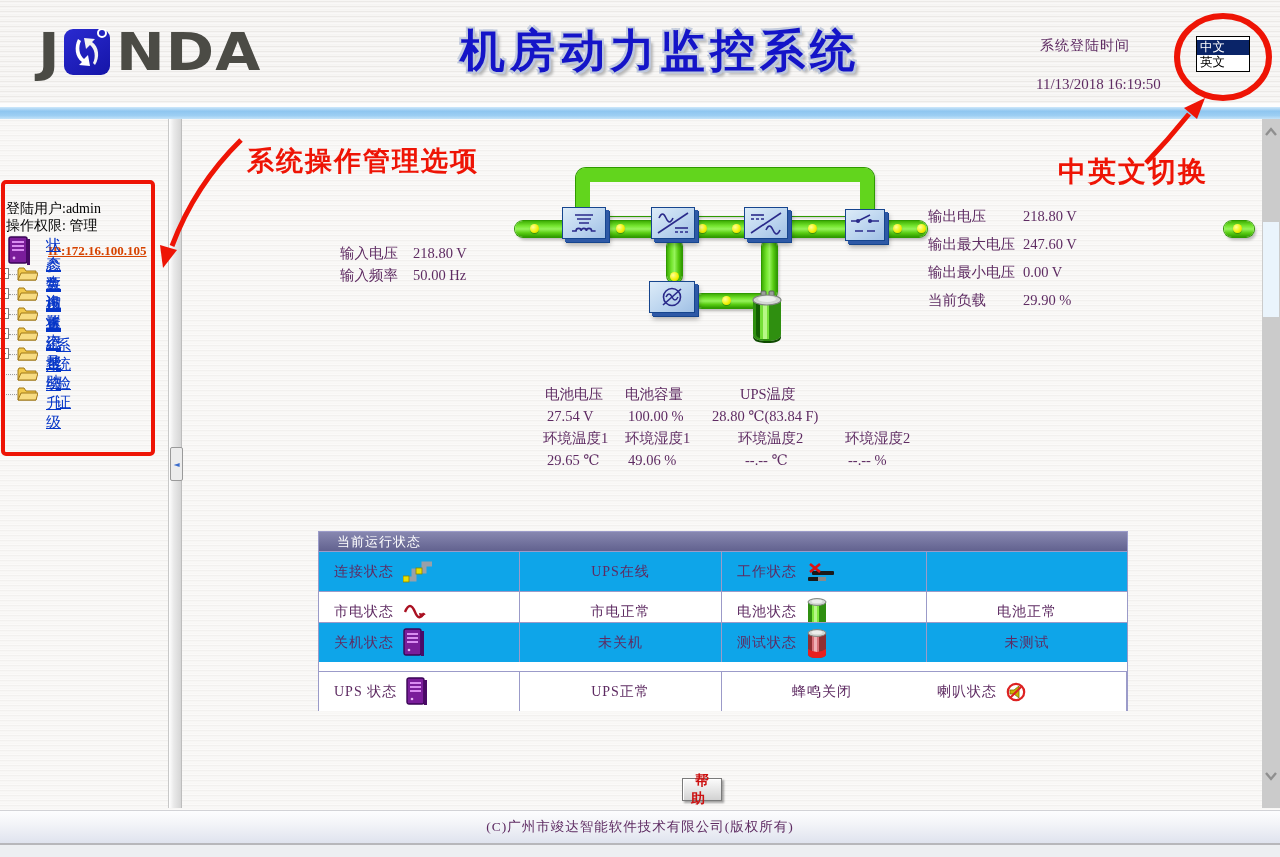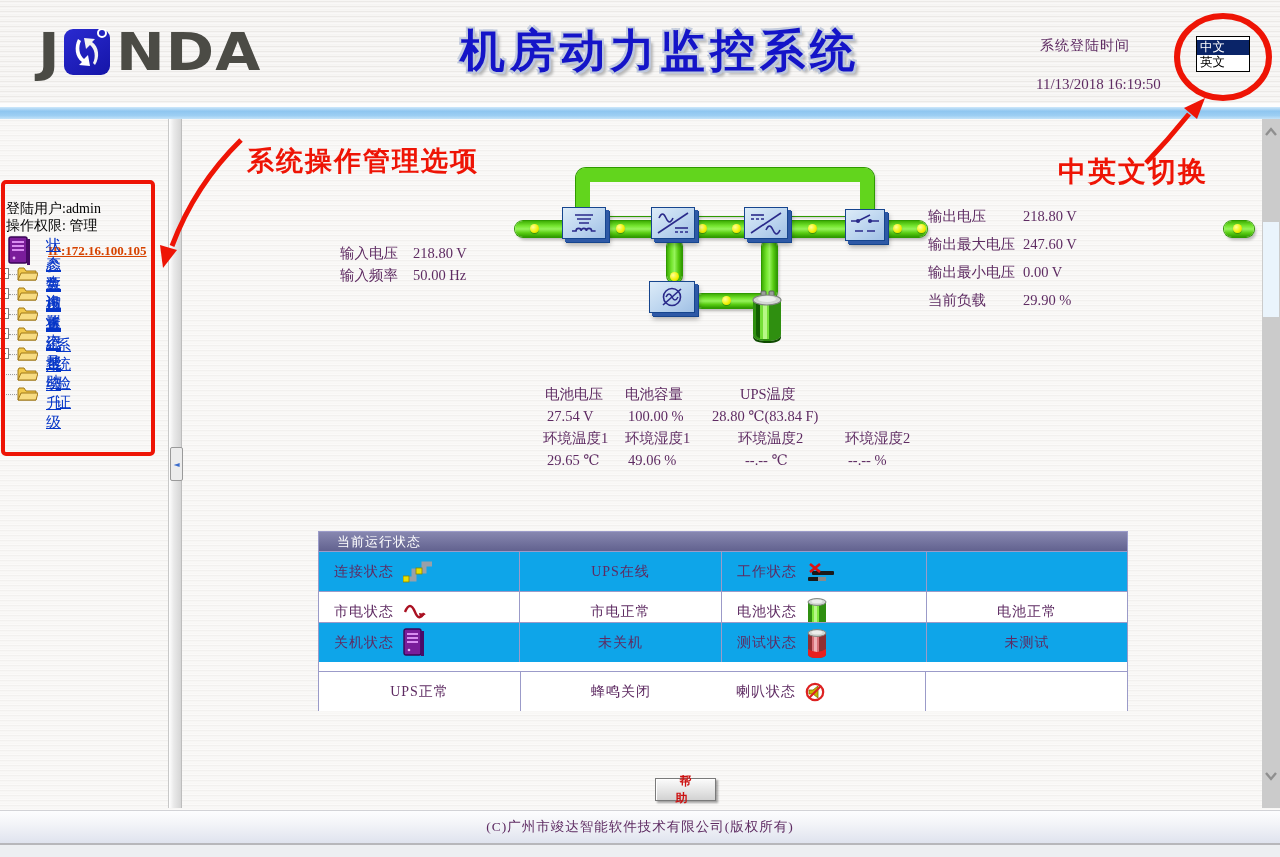--- a/index.html
+++ b/index.html
@@ -110,25 +110,25 @@
   }
   .trow{position:absolute;left:0;width:808px;height:40px;display:flex;border-top:1px solid #9b9bc9;box-sizing:border-box;}
   .rowA{background:#0ea5e9;} .rowB{background:#ffffff;}
   .cell{height:100%;box-sizing:border-box;border-right:1px solid #9b9bc9;display:flex;align-items:center;}
   .c1{width:201px;} .c2{width:202px;} .c3{width:205px;} .c4{width:200px;border-right:none;}
   .lcell{padding-left:15px;gap:9px;} 
   .vcell{justify-content:center;}
   .cell span{font-size:14px;color:#5e2b62;letter-spacing:1px;}
   
   .help-btn{
-    left:655px;top:778px;width:61px;height:23px;
+    left:682px;top:778px;width:40px;height:23px;
     background:linear-gradient(180deg,#fbfbfb,#e3e3e3 60%,#d2d2d2);
     border:1px solid #7a7a7a;box-shadow:inset 1px 1px 0 #ffffff,2px 2px 2px rgba(0,0,0,.35);
     display:flex;align-items:center;justify-content:center;cursor:pointer;
-    font-size:12px;font-weight:bold;color:#cc1111;letter-spacing:8px;text-indent:8px;
+    font-size:14px;font-weight:bold;color:#cc1111;letter-spacing:8px;text-indent:8px;
   }
   
   .footer-band{
     left:0;top:810px;width:1280px;height:33px;
     background:linear-gradient(180deg,#fdfdfe 0%,#f3f4f8 40%,#dfe3ee 100%);
     border-top:1px solid #d2d2d6;box-sizing:border-box;
     display:flex;align-items:center;justify-content:center;
   }
   .footer-text{font-size:13.5px;color:#5e2b62;letter-spacing:1px;}
   .footer-line{left:0;top:843px;width:1280px;height:2px;background:#b7b7bb;}
@@ -445,20 +445,31 @@
         <ellipse cx="11" cy="6" rx="9" ry="3.4" fill="#d2d6d2" stroke="#7e837e"></ellipse>
         <ellipse cx="11" cy="5.4" rx="5.5" ry="1.8" fill="#eceeec"></ellipse>
       </svg>
     </div>
     <div class="cell vcell c4">
         <span>未测试</span>
       </div>
   </div>
 
   <div class="trow rowB" style="top:139px;">
+    <div class="cell lcell c1">
+      <span>UPS 状态</span>
+      <svg width="22" height="30" viewBox="0 0 22 30">
+        <rect x="1" y="1" width="17" height="26" rx="2" fill="#7a1d9a" stroke="#3a0555" stroke-width="1.4"></rect>
+        <rect x="18" y="3" width="3" height="25" fill="#4a0a66"></rect>
+        <rect x="4" y="5" width="11" height="2" fill="#d98cf0"></rect>
+        <rect x="4" y="9" width="11" height="2" fill="#d98cf0"></rect>
+        <rect x="4" y="13" width="11" height="2" fill="#d98cf0"></rect>
+        <circle cx="6" cy="22" r="1.3" fill="#e8b6f5"></circle>
+      </svg>
+    </div>
     <div class="cell vcell c2">
         <span>UPS正常</span>
       </div>
     <div class="cell vcell c4">
         <span>蜂鸣关闭</span>
       </div>
     <div class="cell lcell c3">
       <span>喇叭状态</span>
       <svg width="20" height="20" viewBox="0 0 20 20">
         <path d="M4 8 h4 l5 -4 v12 l-5 -4 h-4 Z" fill="#c8b400" stroke="#7a6e00" stroke-width="0.8"></path>

